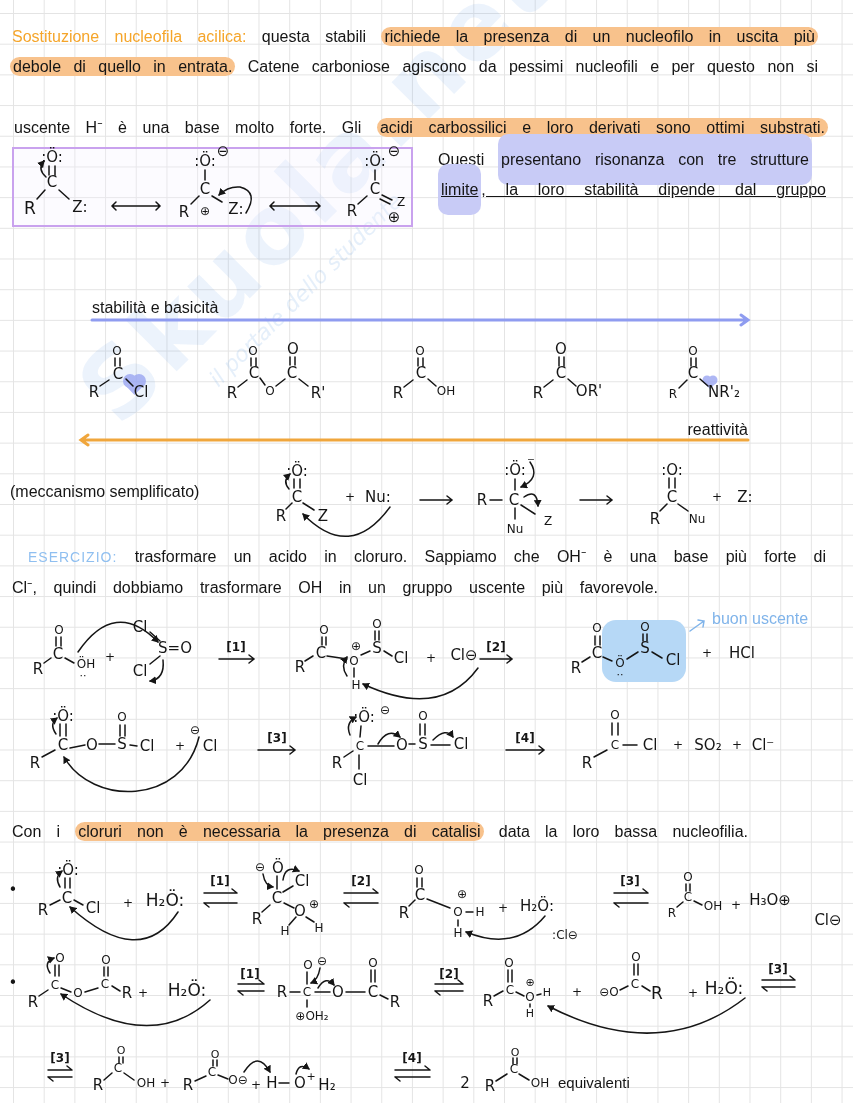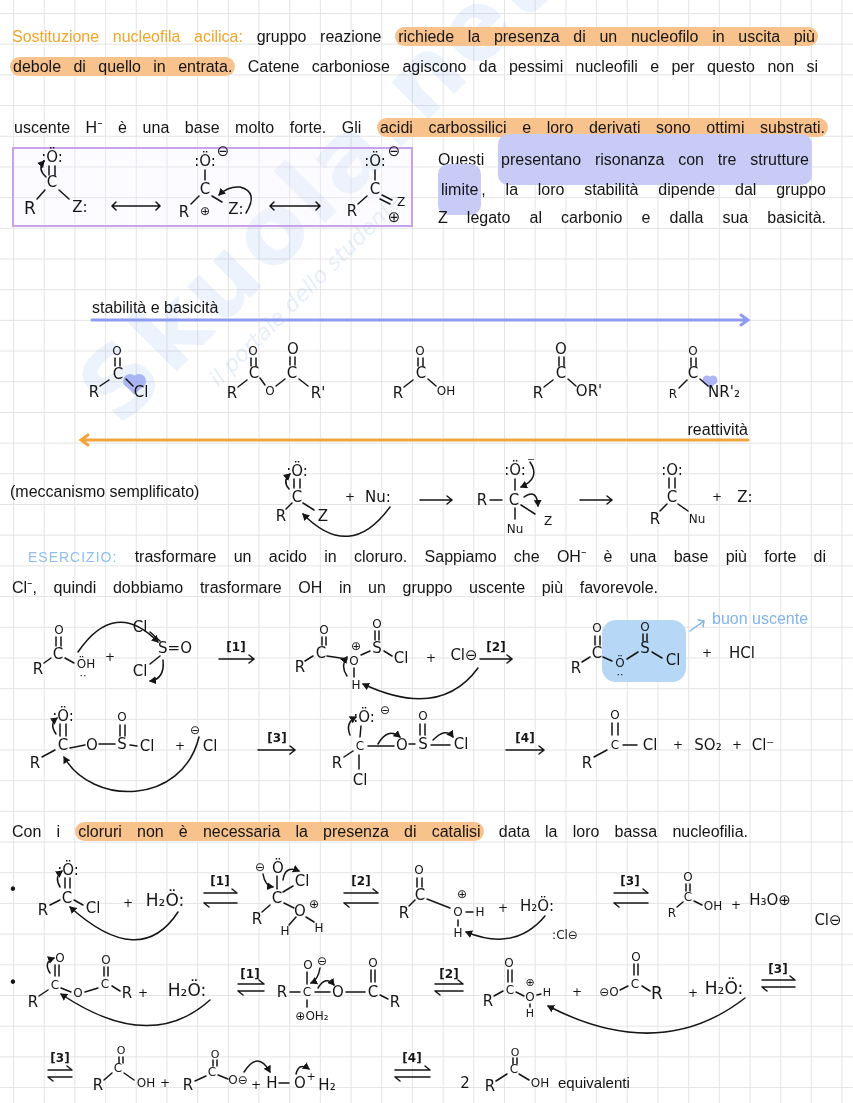--- a/index.html
+++ b/index.html
@@ -279,21 +279,21 @@
       <path d="M395 1070 H430 M425 1066 L430 1070 M430 1077 H395 M400 1081 L395 1077"></path>
       <line x1="513" y1="1058" x2="513" y2="1064"></line>
         <line x1="517" y1="1058" x2="517" y2="1064"></line>
       <line x1="496" y1="1081" x2="507" y2="1074"></line>
         <line x1="519" y1="1074" x2="529" y2="1080"></line>
     </g>
   </svg>
 
   <div class="tl" style="left:12px;top:25px;width:806px;">
     <span class="orange-text">Sostituzione nucleofila acilica:</span>
-    <span>gruppo reazione</span>
+    <span>questa stabili</span>
     <span class="hl-o">richiede la presenza di un nucleofilo in uscita più</span>
   </div>
   <div class="tl" style="left:10px;top:55px;width:808px;">
     <span class="hl-o">debole di quello in entrata.</span>
     <span>Catene carboniose agiscono da pessimi nucleofili e per questo non si</span>
   </div>
   <div class="tl" style="left:14px;top:116px;width:814px;">
     <span>uscente H⁻ è una base molto forte. Gli</span>
     <span class="hl-o">acidi carbossilici e loro derivati sono ottimi substrati.</span>
   </div>
@@ -314,24 +314,21 @@
   <span class="a" style="left:394px;top:151px">⊖</span>
   <span class="a" style="left:375px;top:189px">C</span>
   <span class="a" style="left:352px;top:211px">R</span>
   <span class="a s" style="left:401px;top:202px">Z</span>
   <span class="a" style="left:394px;top:217px">⊕</span>
 
   <div class="tl" style="left:438px;top:148px;width:374px;">
     <span>Questi</span>
     <span class="hl-p">presentano risonanza con tre strutture</span>
   </div>
-  <div class="tl" style="left:438px;top:178px;width:388px;"><span class="hl-p">limite</span><span>, la loro stabilità dipende dal gruppo</span></div>
-  <div class="tl" style="left:438px;top:206px;width:388px;">
-    <span>Z legato al carbonio e dalla sua basicità.</span>
-  </div>
+  <div class="tl" style="left:438px;top:178px;width:388px;text-decoration:underline;"><span class="hl-p">limite</span><span>, la loro stabilità dipende dal gruppo</span></div>
 
   <div class="free" style="left:92px;top:296px">stabilità e basicità</div>
   <div class="free" style="right:105px;top:418px">reattività</div>
 
   <span class="a s" style="left:117px;top:351px">O</span>
   <span class="a" style="left:118px;top:374px">C</span>
   <span class="a" style="left:94px;top:392px">R</span>
   <span class="a" style="left:141px;top:392px">Cl</span>
 
   <span class="a s" style="left:253px;top:351px">O</span>

